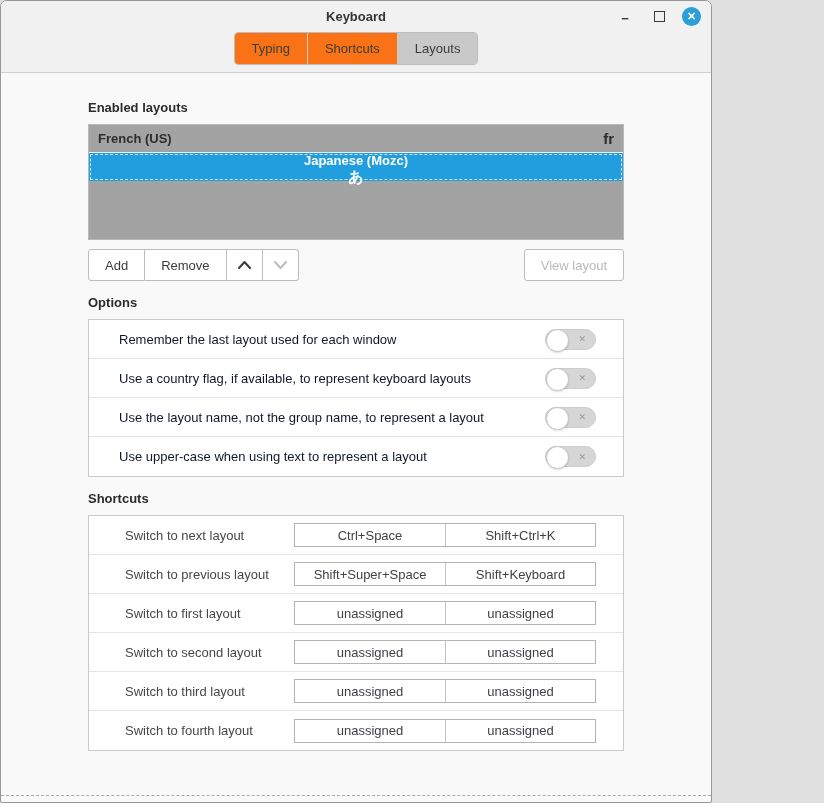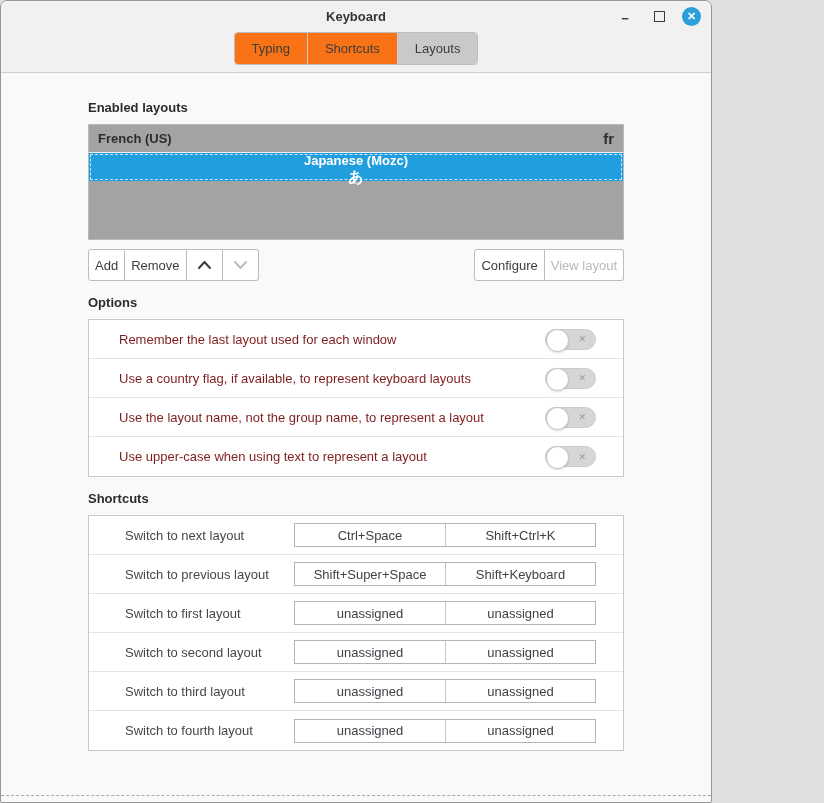--- a/index.html
+++ b/index.html
@@ -119,21 +119,21 @@
     margin-top: 9px;
     display: flex; justify-content: space-between;
   }
   .btn-group { display: flex; }
   .btn {
     height: 32px;
     background: #ffffff;
     border: 1px solid #bcbcbc;
     border-left-width: 0;
     font-family: inherit; font-size: 13px; color: #3c3c3c;
-    padding: 0 6px;
+    padding: 0 16px;
     cursor: pointer;
     display: flex; align-items: center; justify-content: center;
   }
   .btn-group .btn:first-child { border-left-width: 1px; border-radius: 3px 0 0 3px; }
   .btn-group .btn:last-child { border-radius: 0 3px 3px 0; }
   .btn-group .btn:only-child { border-radius: 3px; }
   .btn.icon-btn { padding: 0 10px; }
   .btn.disabled { color: #b9b9b9; cursor: default; }
   .chevron { display: block; }
   .chevron polyline { fill: none; stroke-width: 2; stroke-linecap: round; stroke-linejoin: round; }
@@ -145,21 +145,21 @@
     background: #ffffff;
     border: 1px solid #c9c9c9;
   }
   .option-row {
     height: 39px;
     display: flex; align-items: center;
     padding: 0 27px 0 30px;
     border-bottom: 1px solid #e4e4e4;
   }
   .option-row:last-child, .shortcut-row:last-child { border-bottom: none; }
-  .option-label { flex: 1; color: #7f1d1d; }
+  .option-label { flex: 1; color: #0f172a; }
   .toggle {
     position: relative;
     width: 51px; height: 21px;
     border-radius: 11px;
     background: #d6d6d6;
     border: 1px solid #cccccc;
     cursor: pointer;
   }
   .toggle-knob {
     position: absolute; left: 0px; top: -1px;
@@ -256,21 +256,20 @@
               <polyline points="2,8 7.5,2 13,8"></polyline>
             </svg>
         </button>
         <button class="btn icon-btn">
           <svg class="chevron disabled" width="15" height="10" viewBox="0 0 15 10">
               <polyline points="2,2 7.5,8 13,2"></polyline>
             </svg>
         </button>
       </div>
       <div class="btn-group">
-        <button class="btn">Configure</button>
         <button class="btn disabled">View layout</button>
       </div>
     </div>
 
     <div class="section-heading h-options">Options</div>
 
     <div class="box">
       <div class="option-row">
         <span class="option-label">Remember the last layout used for each window</span>
         <div class="toggle">

